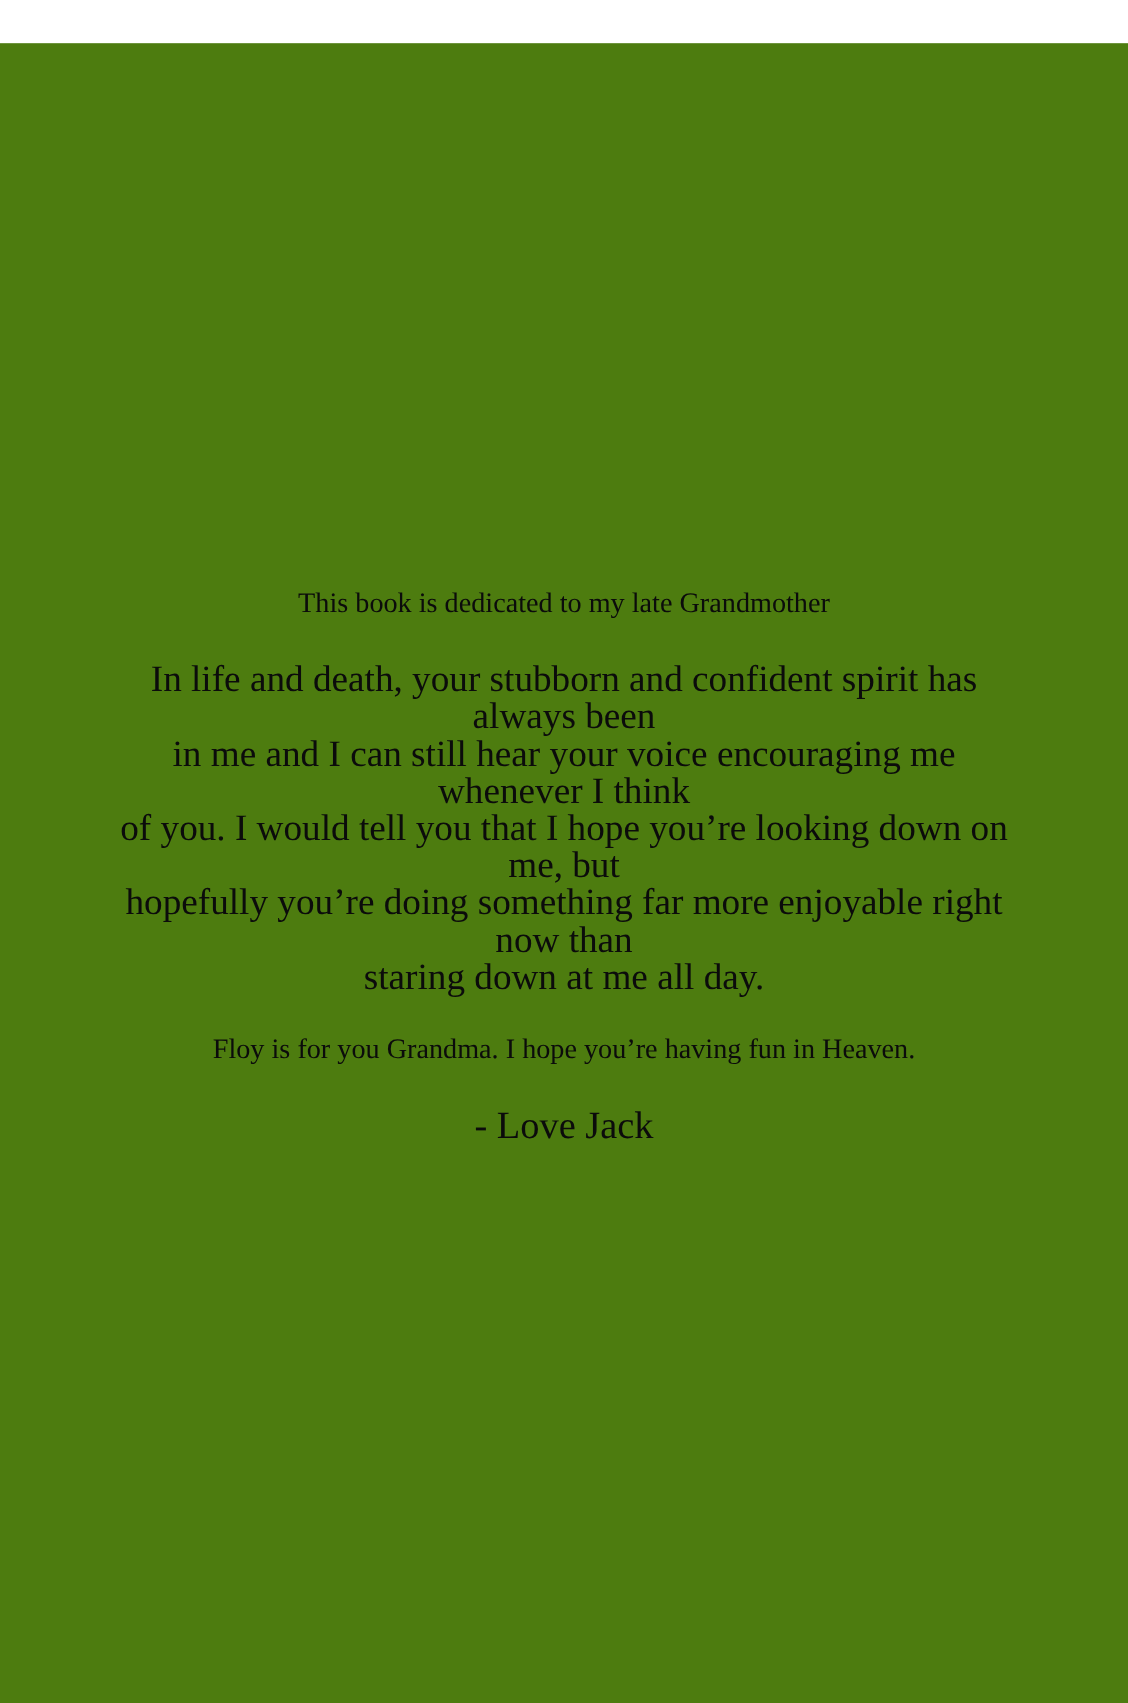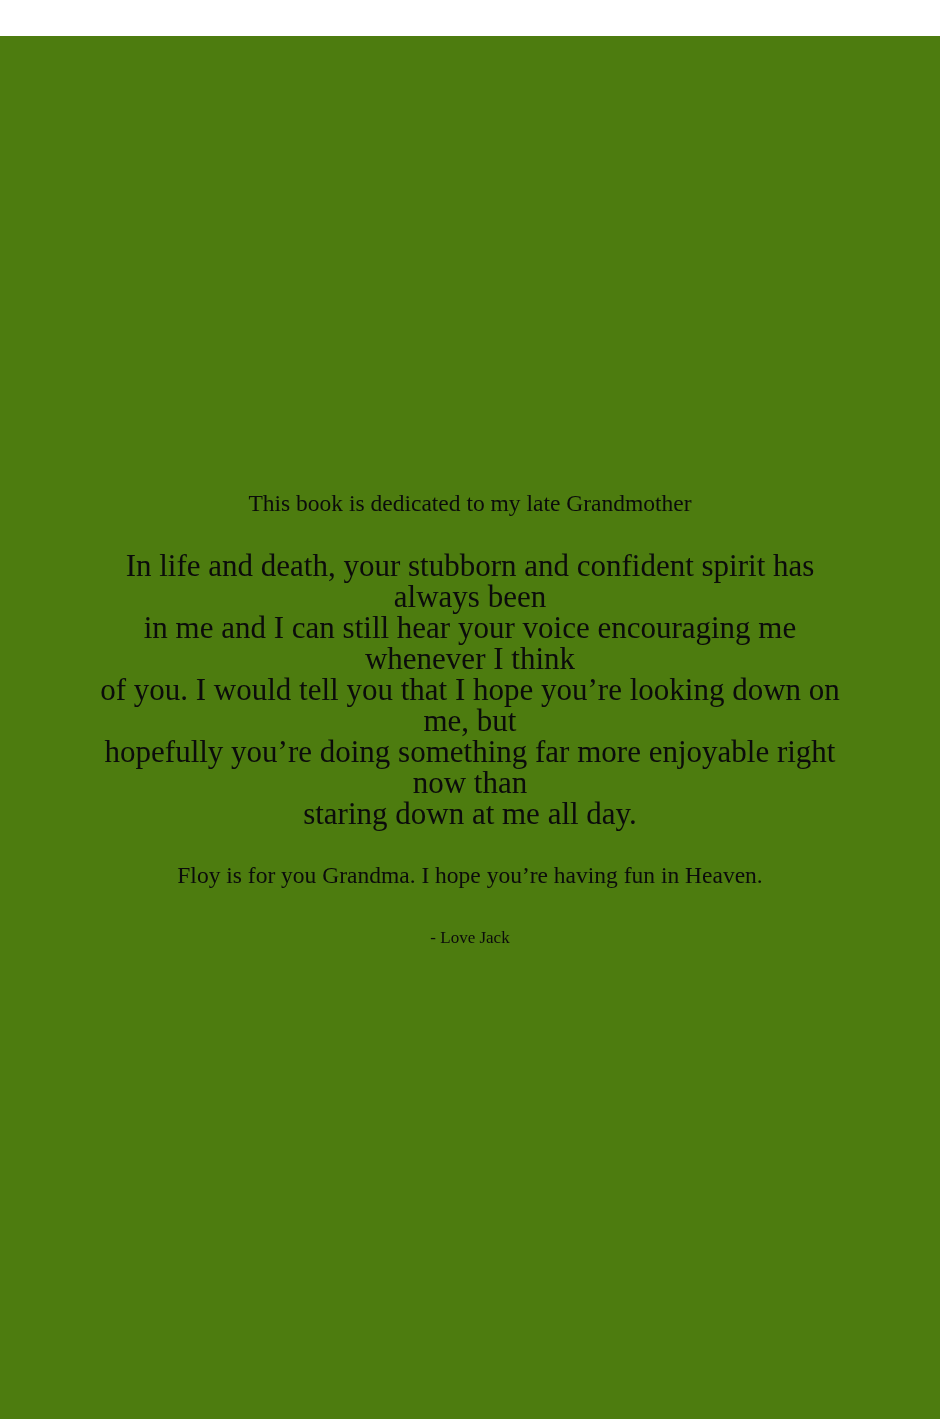--- a/index.html
+++ b/index.html
@@ -40,21 +40,21 @@
   }
   .line {
     display: block;
     white-space: pre-wrap;
   }
   .body-para {
     font-size: 31px;
     line-height: 31px;
   }
   .signature {
-    font-size: 17px;
+    font-size: 32px;
     line-height: 31px;
   }
 </style>
 </head>
 <body>
 
 <div class="page">
 
   <div class="dedication">
 

